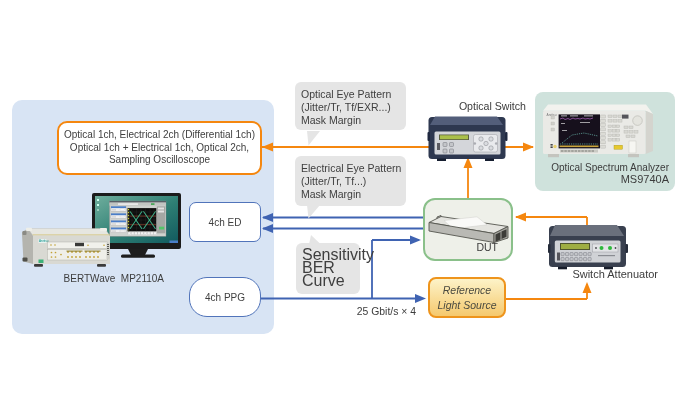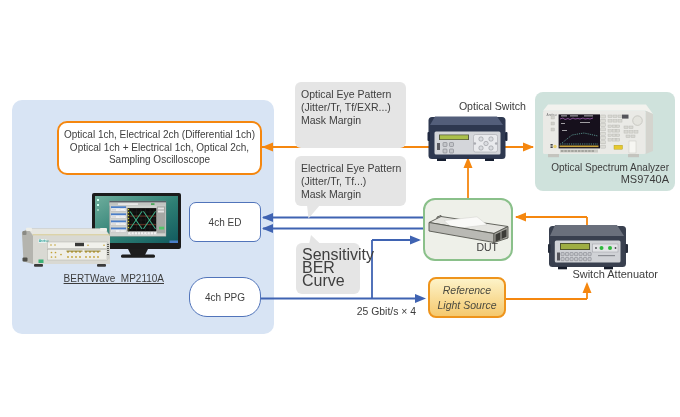--- a/index.html
+++ b/index.html
@@ -62,25 +62,25 @@
 
   <div class="box" style="left:189px;top:202px;width:72px;height:40px;border:1.5px solid #5174ba;border-radius:7px;font-size:10px;">4ch ED</div>
   <div class="box" style="left:189px;top:277px;width:72px;height:40px;border:1.5px solid #5174ba;border-radius:18px;font-size:10px;">4ch PPG</div>
 
   <div class="box" style="left:423px;top:198px;width:90px;height:63px;border:2px solid #8ac08a;border-radius:12px;background:#eef0e9;"></div>
 
   <div class="box" style="left:428px;top:277px;width:78px;height:41px;border:2px solid #ee941c;border-radius:8px;background:linear-gradient(#fdf3c8,#f5c96e);font-style:italic;">
     <div style="font-size:10.5px;line-height:14.2px;color:#4a4a40;">Reference<br>Light Source</div>
   </div>
 
-  <div class="bubble" style="left:295px;top:82px;width:111px;height:66px;padding:6px 0 0 6px;font-size:10.5px;line-height:13.2px;">Optical Eye Pattern<br>(Jitter/Tr, Tf/EXR...)<br>Mask Margin</div>
+  <div class="bubble" style="left:295px;top:82px;width:111px;height:48px;padding:6px 0 0 6px;font-size:10.5px;line-height:13.2px;">Optical Eye Pattern<br>(Jitter/Tr, Tf/EXR...)<br>Mask Margin</div>
   <div class="bubble" style="left:295px;top:156px;width:111px;height:50px;padding:6px 4px 0 6px;font-size:10.5px;line-height:13.2px;">Electrical Eye Pattern<br>(Jitter/Tr, Tf...)<br>Mask Margin</div>
   <div class="bubble" style="left:296px;top:243px;width:64px;height:51px;padding:4.5px 0 0 6px;font-size:16px;line-height:13.2px;">Sensitivity<br>BER Curve</div>
 
-  <div class="lbl" style="left:24px;top:273px;width:140px;font-size:10px;text-decoration:underline;">BERTWave&nbsp;&nbsp;MP2110A</div>
+  <div class="lbl" style="left:24px;top:273px;width:140px;font-size:10px;">BERTWave&nbsp;&nbsp;MP2110A</div>
   <div class="lbl" style="left:406px;top:100.3px;width:120px;font-size:10.6px;">Optical Switch</div>
   <div class="lbl" style="left:529px;top:162px;width:140px;font-size:10px;line-height:11.8px;">Optical Spectrum Analyzer<br><span style="font-size:11px;">MS9740A</span></div>
   <div class="lbl" style="left:518px;top:268.3px;width:140px;font-size:11px;">Switch Attenuator</div>
   <div class="lbl" style="left:438px;top:241px;width:60px;font-size:10.5px;">DUT</div>
   <div class="lbl" style="left:296px;top:306.3px;width:120px;font-size:10.4px;">25 Gbit/s × 4</div>
 
   <svg class="abs" style="left:88px;top:190px;" width="100" height="70" viewBox="0 0 100 70">
     <rect x="4" y="3" width="89" height="56" rx="2" fill="#1b1b1b"></rect>
     <defs>
       <linearGradient id="scr" x1="0" y1="0" x2="1" y2="1">

